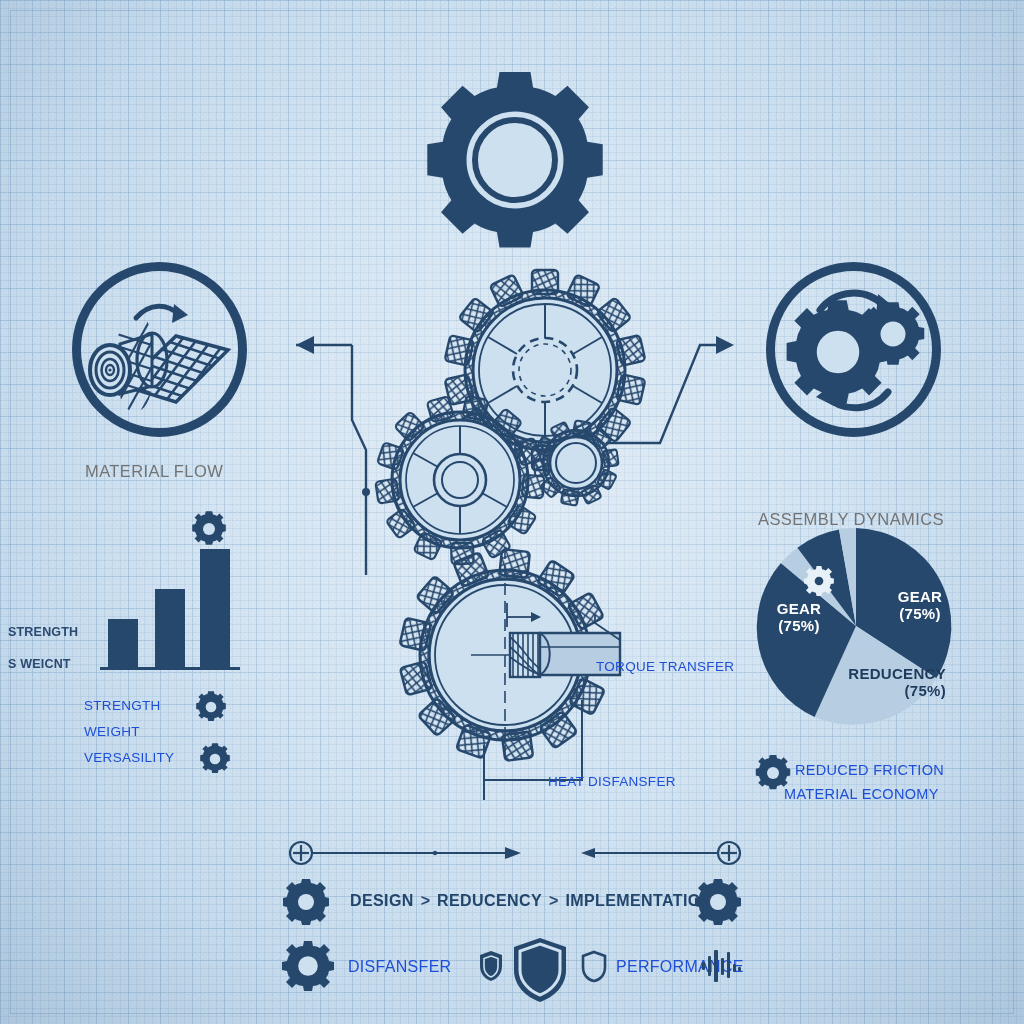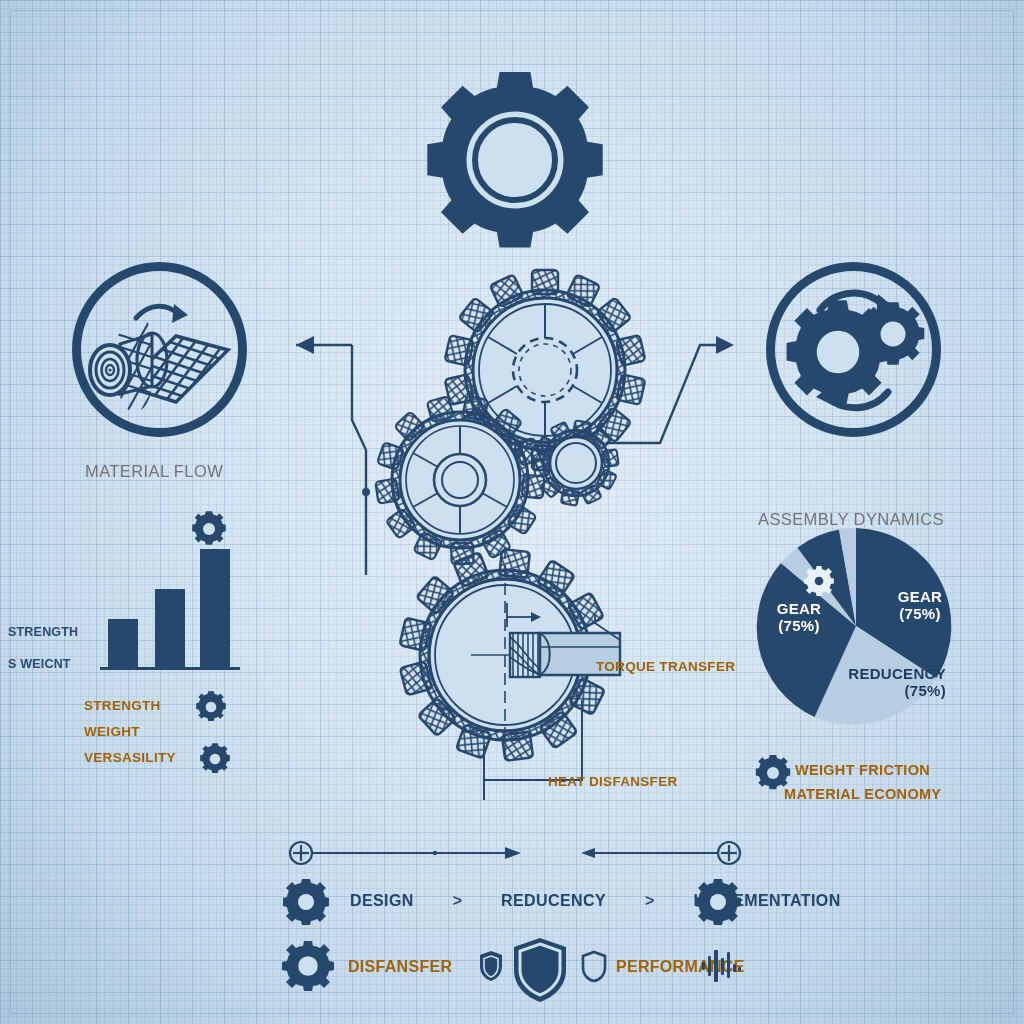--- a/index.html
+++ b/index.html
@@ -48,21 +48,21 @@
   }
   #title-left{left:152px;top:110px;font-size:31px;}
   #title-right{left:650px;top:78px;font-size:31px;}
   #title-right .l2{display:block;}
 
   .caption{
     position:absolute;color:#737373;font-weight:400;font-size:16.5px;
     letter-spacing:.4px;white-space:nowrap;
   }
   .smalllbl{
-    position:absolute;color:#a16207;font-weight:700;font-size:13.5px;
+    position:absolute;color:#1d4ed8;font-weight:400;font-size:13.5px;
     letter-spacing:.3px;white-space:nowrap;
   }
   .axislbl{
     position:absolute;color:#2a4a70;font-weight:700;font-size:12.5px;
     letter-spacing:.2px;white-space:nowrap;
   }
 
   
   .badge{position:absolute;width:175px;height:175px;}
   .badge .ring{
@@ -76,21 +76,21 @@
   }
   .bar{position:absolute;bottom:3px;background:#27486d;width:30px;}
   .pie-lbl{
     position:absolute;color:#ffffff;font-weight:700;font-size:15px;
     text-align:center;line-height:1.15;letter-spacing:.3px;
   }
   .pie-lbl.dark{color:#ffffff;}
   .pie-lbl.light{color:#1e3a5c;text-align:right;}
 
   
-  .row{position:absolute;display:flex;gap:32px;}
+  .row{position:absolute;display:flex;}
   .seplabel{
     color:#22456b;font-weight:700;font-size:16px;letter-spacing:.4px;white-space:nowrap;
   }
   .chev{color:#2a4a70;font-weight:700;font-size:16px;padding:0 7px;}
 
   svg{display:block;overflow:visible;}
   .ink{fill:#27486d;}
   .ink-line{stroke:#27486d;fill:none;}
 </style>
 </head>
@@ -596,21 +596,21 @@
   <svg style="position:absolute;left:756px;top:756px;" width="34" height="34" viewBox="0 0 34 34">
     <g transform="translate(17,17)">
       <path class="ink" d="M -4,-16 L 4,-16 L 5,-12 A 13 13 0 0 1 10,-10 L 13,-13 L 18,-8 L 15,-5
         A 13 13 0 0 1 17,0 L 21,1 L 21,9 L 17,10 A 13 13 0 0 1 15,15 L 18,18 L 13,23 L 10,20
         A 13 13 0 0 1 5,22 L 4,26 L -4,26 L -5,22 A 13 13 0 0 1 -10,20 L -13,23 L -18,18 L -15,15
         A 13 13 0 0 1 -17,10 L -21,9 L -21,1 L -17,0 A 13 13 0 0 1 -15,-5 L -18,-8 L -13,-13 L -10,-10
         A 13 13 0 0 1 -5,-12 Z" transform="translate(0,-5) scale(0.82)"></path>
       <circle r="6" fill="#cde0f0"></circle>
     </g>
   </svg>
-  <div class="smalllbl" style="left:795px;top:762px;font-size:14.5px;">WEIGHT FRICTION</div>
+  <div class="smalllbl" style="left:795px;top:762px;font-size:14.5px;">REDUCED FRICTION</div>
   <div class="smalllbl" style="left:784px;top:786px;font-size:14.5px;">MATERIAL ECONOMY</div>
 
   <svg style="position:absolute;left:285px;top:838px;" width="460" height="30" viewBox="0 0 460 30">
     <g stroke="#27486d" stroke-width="2.2" fill="none">
       <circle cx="16" cy="15" r="11"></circle>
       <path d="M 16,7 L 16,23"></path>
         <path d="M 8,15 L 24,15"></path>
       <path d="M 28,15 L 222,15"></path>
       <circle cx="444" cy="15" r="11"></circle>
       <path d="M 444,7 L 444,23"></path>

